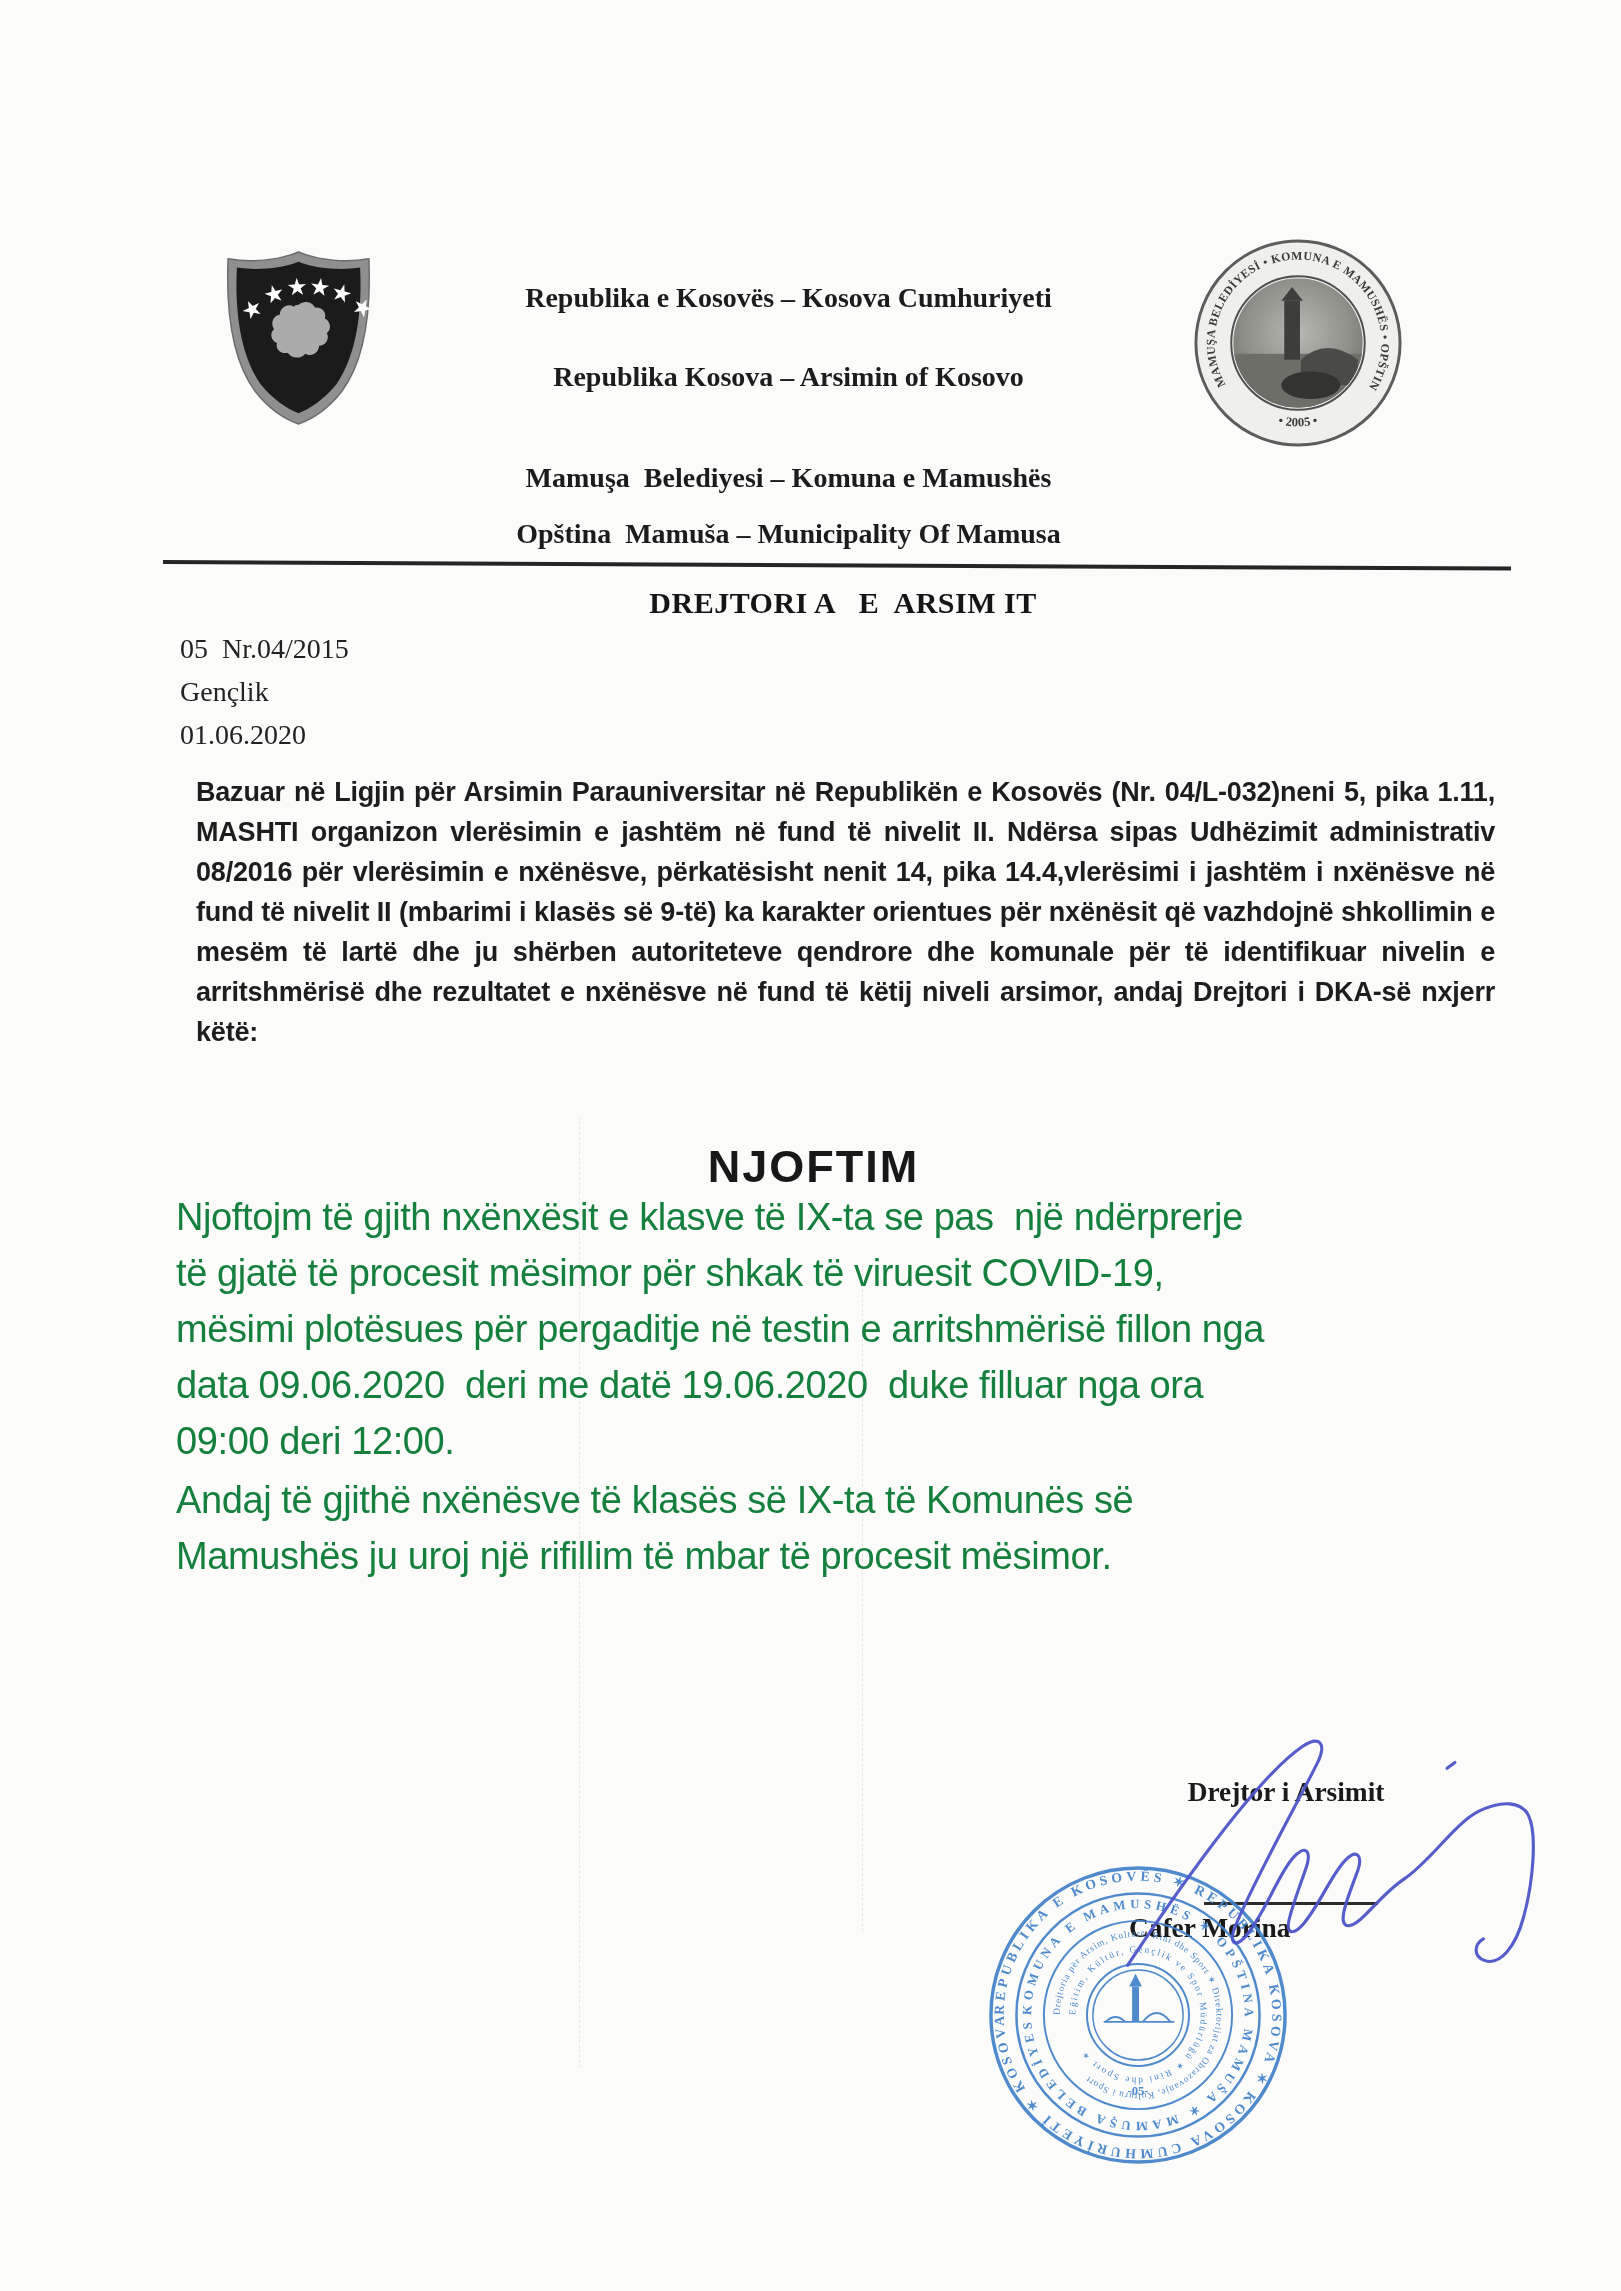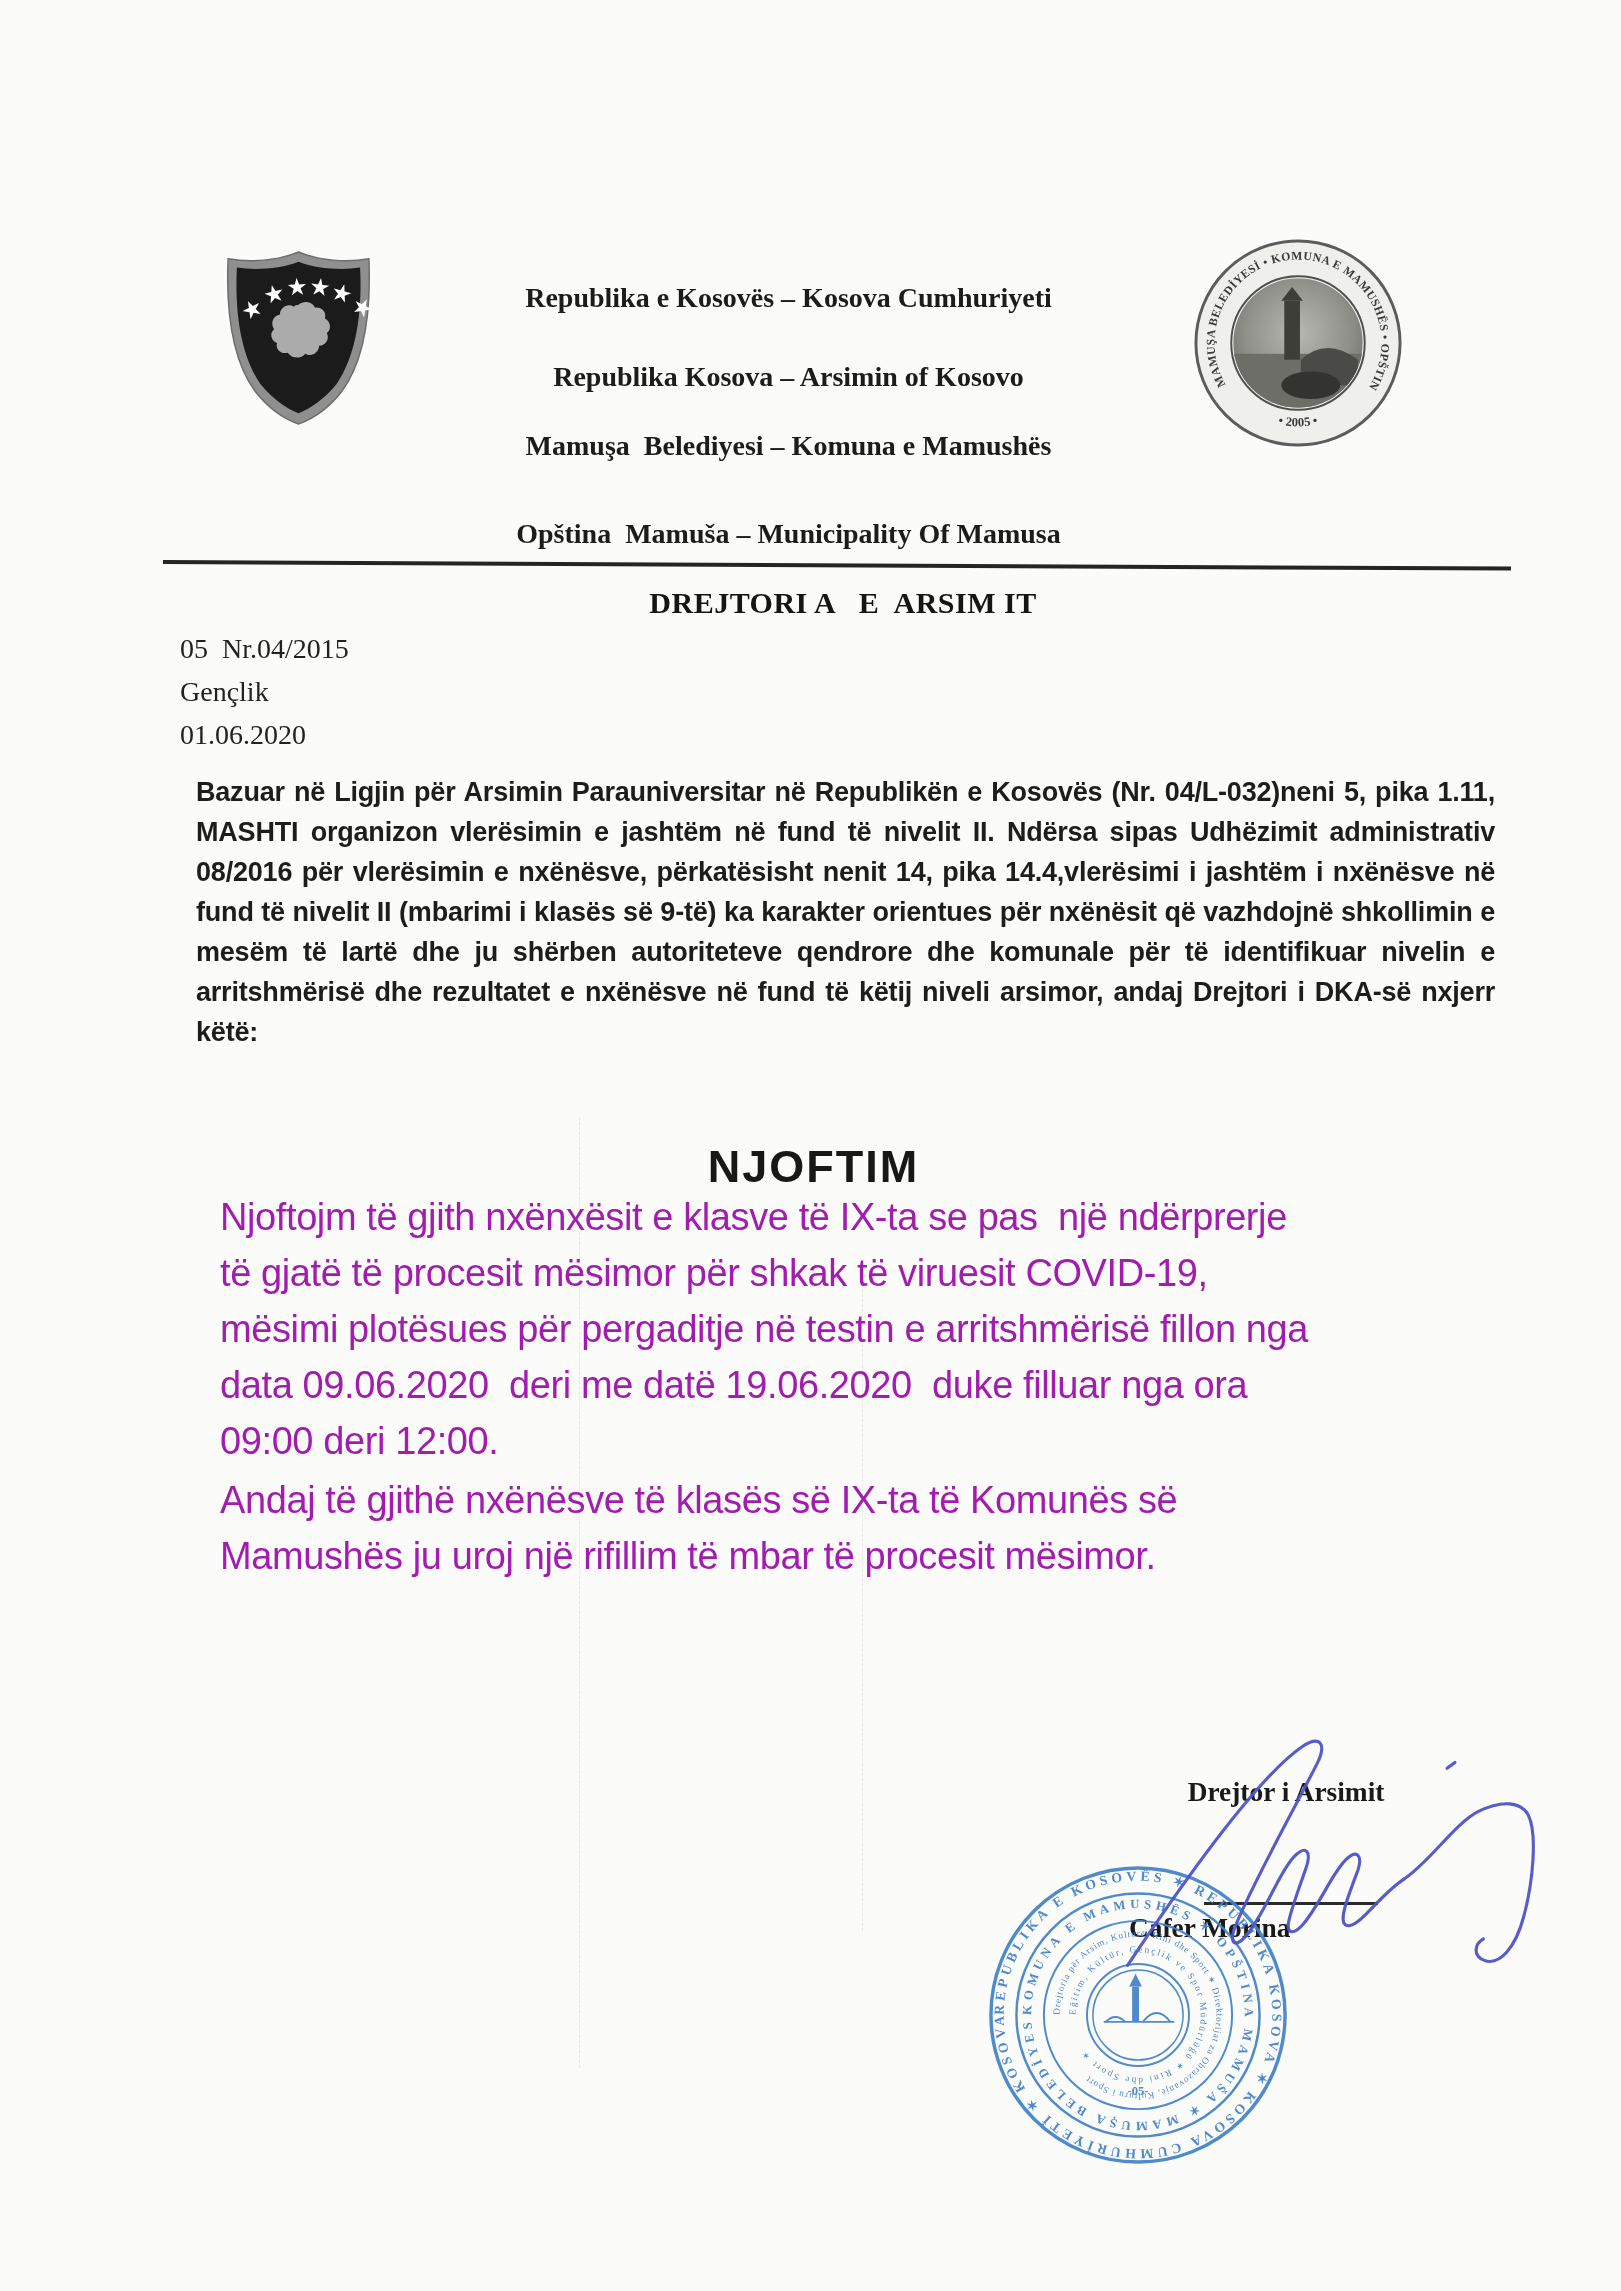--- a/index.html
+++ b/index.html
@@ -30,21 +30,21 @@
     letter-spacing:-0.2px;line-height:40px;text-align:justify;color:#1d1d1d;
   }
   .njoftim{
     left:294px;top:1141px;width:1039px;text-align:center;
     font-family:"Liberation Sans",sans-serif;font-weight:bold;font-size:45px;
     letter-spacing:2px;color:#181818;
   }
   .bodytxt{
     left:176px;width:1338px;
     font-family:"Liberation Sans",sans-serif;font-size:38px;letter-spacing:-0.4px;
-    line-height:56px;color:#a21caf;white-space:pre-wrap;margin-left:44px;
+    line-height:56px;color:#15803d;white-space:pre-wrap;
   }
   .sig-title{
     left:1139px;top:1777px;width:294px;text-align:center;
     font-family:"Liberation Serif",serif;font-weight:bold;font-size:27.4px;color:#1a1a1a;
   }
   .sig-line{left:1204px;top:1902px;width:174px;height:2.9px;background:#2b2b2b;}
   .sig-name{
     left:1129px;top:1913px;width:314px;text-align:left;
     font-family:"Liberation Serif",serif;font-weight:bold;font-size:27.4px;color:#1a1a1a;
   }
@@ -97,21 +97,21 @@
     <text font-size="12" font-weight="bold" letter-spacing="0.5" fill="#3a3a3a">
       <textPath href="#sealArcTop" startOffset="0">MAMUŞA BELEDİYESİ • KOMUNA E MAMUSHËS • OPŠTINA MAMUŠA</textPath>
     </text>
     <text font-size="13" font-weight="bold" fill="#3a3a3a" text-anchor="middle">
       <textPath href="#sealArcBottom" startOffset="50%">• 2005 •</textPath>
     </text>
   </svg>
 
   <div class="abs hdr-line" style="top:282px;">Republika e Kosovës – Kosova Cumhuriyeti</div>
   <div class="abs hdr-line" style="top:361px;">Republika Kosova – Arsimin of Kosovo</div>
-  <div class="abs hdr-line" style="top:430px;">Mamuşa  Belediyesi – Komuna e Mamushës</div>
+  <div class="abs hdr-line" style="top:462px;">Mamuşa  Belediyesi – Komuna e Mamushës</div>
   <div class="abs hdr-line" style="top:518px;">Opština  Mamuša – Municipality Of Mamusa</div>
 
   <div class="abs rule"></div>
 
   <div class="abs dept">DREJTORI A   E  ARSIM IT</div>
 
   <div class="abs ref" style="top:633px;">05  Nr.04/2015</div>
   <div class="abs ref" style="top:676px;">Gençlik</div>
   <div class="abs ref" style="top:719px;">01.06.2020</div>
 

